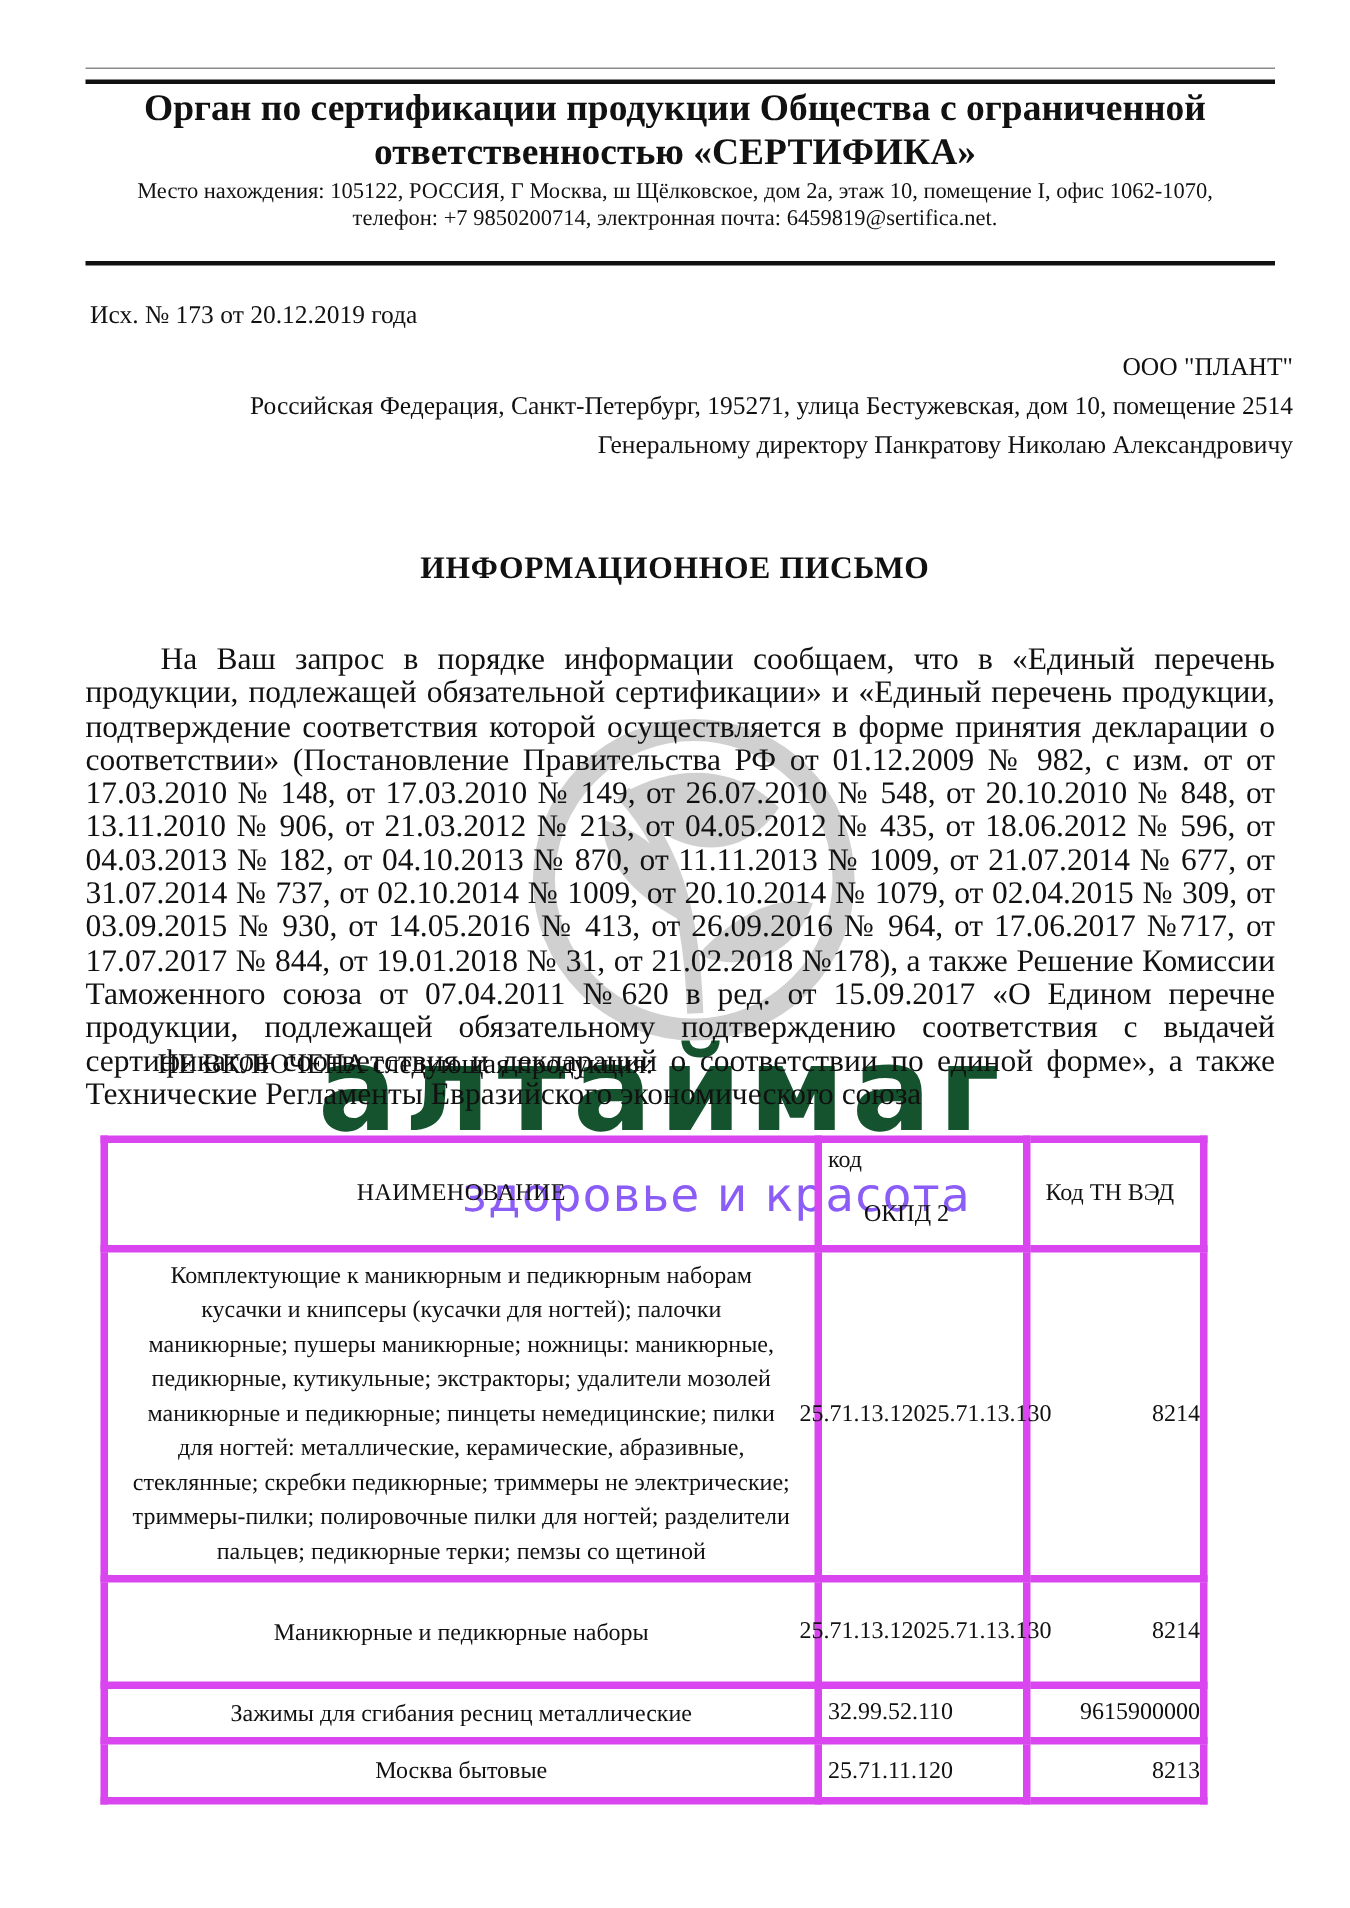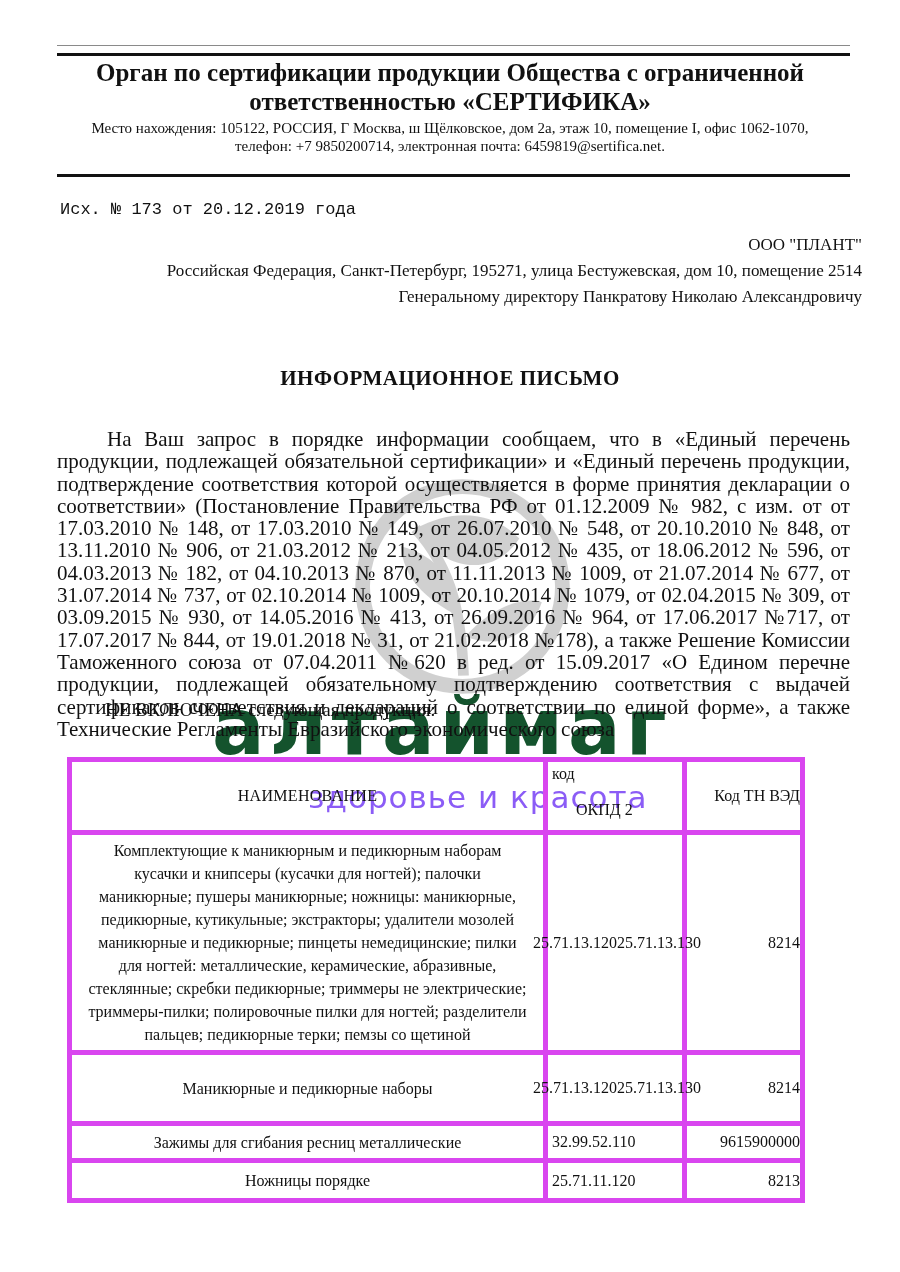--- a/index.html
+++ b/index.html
@@ -33,21 +33,21 @@
   .rule-top{top:53px;height:3px;}
   .rule-bottom{top:174px;height:3px;}
   .org-title{
     position:absolute;left:40px;right:40px;top:58px;
     text-align:center;font-weight:bold;font-size:25px;line-height:29px;
   }
   .lh-address{
     position:absolute;left:40px;right:40px;top:119px;
     text-align:center;font-size:15px;line-height:18px;
   }
-  .outgoing{position:absolute;left:60px;top:200px;font-size:17px;font-family:Liberation Mono, monospace;}
+  .outgoing{position:absolute;left:60px;top:200px;font-size:17px;}
   .addressee{
     position:absolute;left:60px;right:38px;top:232px;
     text-align:right;font-size:17px;line-height:26px;
   }
   .doc-title{
     position:absolute;left:0;right:0;top:366px;
     text-align:center;font-weight:bold;font-size:21px;letter-spacing:.5px;
   }
   .body-par{
     position:absolute;left:57px;width:793px;top:428px;
@@ -64,21 +64,21 @@
   table.products td,table.products th{
     border:5px solid #d946ef;
     padding:0;vertical-align:middle;
     font-weight:normal;
   }
   table.products{border:1px solid #3a3a3a;}
   col.c1{width:476px;}col.c2{width:139px;}col.c3{width:118px;}
   .th-name{text-align:center;font-weight:bold;letter-spacing:.3px;}
   .th-okpd{vertical-align:top !important;text-align:left;padding:3px 4px !important;}
   .th-okpd .l2{margin-top:18px;margin-left:24px;}
-  .th-tnved{text-align:right;padding-left:10px !important;}
+  .th-tnved{text-align:left;padding-left:10px !important;}
   .cell-name{text-align:center;line-height:23px;padding:4px 16px !important;}
   .cell-okpd{text-align:left;padding-left:4px !important;}
   .cell-okpd .stack{display:flex;justify-content:center;}
   .gap-lg{row-gap:46px;}
   .gap-sm{row-gap:16px;}
   .cell-tnved{text-align:right;padding-left:10px !important;}
   .r-head{height:73px;}
   .r1{height:207px;}
   .r2{height:71px;}
   .r3{height:37px;}
@@ -163,21 +163,21 @@
           </div>
         </td>
         <td class="cell-tnved">8214</td>
       </tr>
       <tr class="r3">
         <td class="cell-name">Зажимы для сгибания ресниц металлические</td>
         <td class="cell-okpd">32.99.52.110</td>
         <td class="cell-tnved">9615900000</td>
       </tr>
       <tr class="r4">
-        <td class="cell-name">Ножницы порядке</td>
+        <td class="cell-name">Москва бытовые</td>
         <td class="cell-okpd">25.71.11.120</td>
         <td class="cell-tnved">8213</td>
       </tr>
     </tbody>
       </table>
 
   </div>
 </div>
 
 </body></html>

